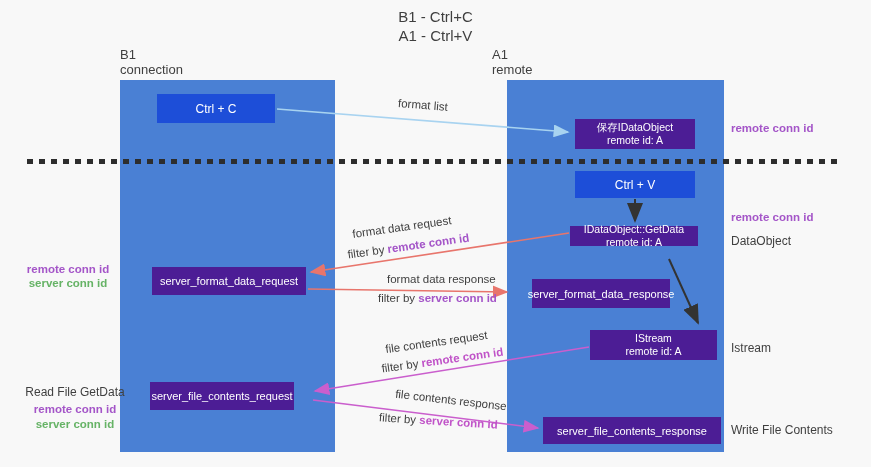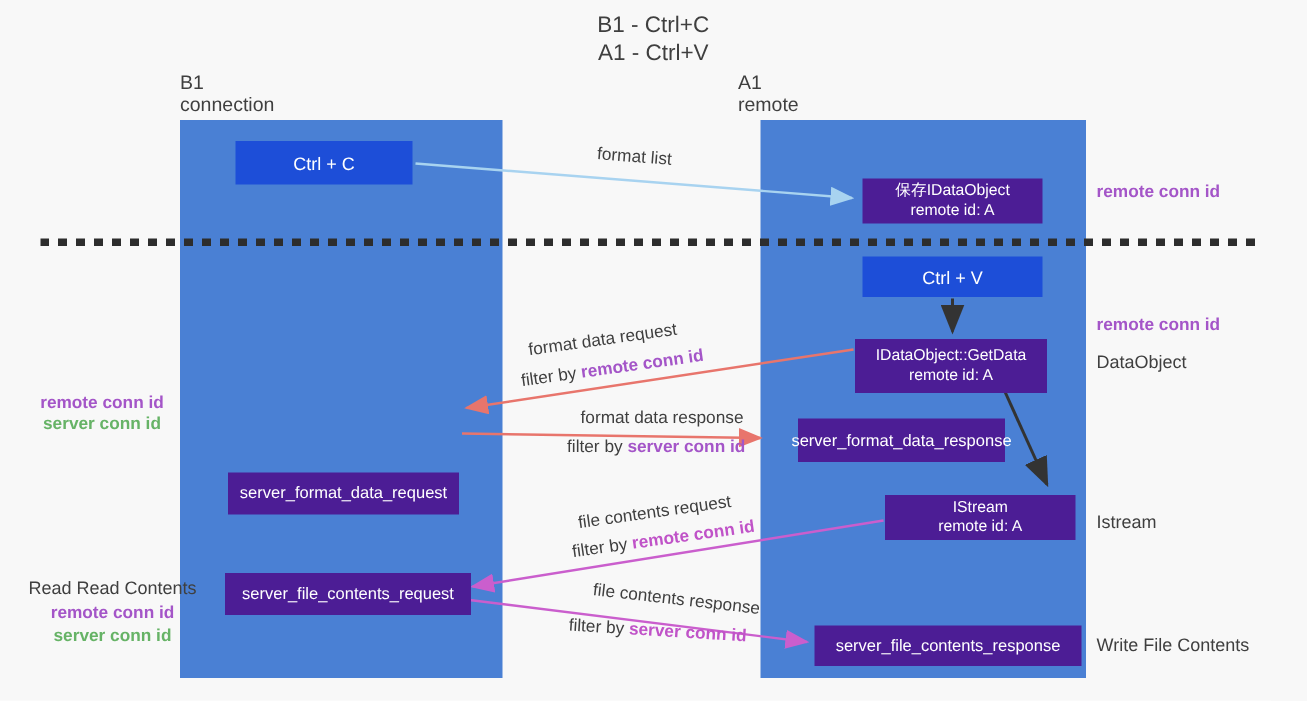--- a/index.html
+++ b/index.html
@@ -87,35 +87,35 @@
 
   <div class="box box-green" style="left:157px;top:94px;width:118px;height:29px;">Ctrl + C</div>
 
   <div class="box box-orange two-line" style="left:575px;top:119px;width:120px;height:30px;">
     <div>保存IDataObject</div>
     <div>remote id: A</div>
   </div>
 
   <div class="box box-green" style="left:575px;top:171px;width:120px;height:27px;">Ctrl + V</div>
 
-  <div class="box box-orange two-line" style="left:570px;top:226px;width:128px;height:36px;">
+  <div class="box box-orange two-line" style="left:570px;top:226px;width:128px;height:20px;">
     <div>IDataObject::GetData</div>
     <div>remote id: A</div>
   </div>
 
-  <div class="box box-orange msg" style="left:152px;top:267px;width:154px;height:28px;margin-top:48px;">server_format_data_request</div>
+  <div class="box box-orange msg" style="left:152px;top:267px;width:154px;height:28px;">server_format_data_request</div>
 
   <div class="box box-orange msg" style="left:532px;top:279px;width:138px;height:29px;">server_format_data_response</div>
 
   <div class="box box-orange two-line" style="left:590px;top:330px;width:127px;height:30px;">
     <div>IStream</div>
     <div>remote id: A</div>
   </div>
 
-  <div class="box box-orange msg" style="left:150px;top:382px;width:164px;height:28px;">server_file_contents_request</div>
+  <div class="box box-orange msg" style="left:150px;top:382px;width:144px;height:28px;">server_file_contents_request</div>
 
   <div class="box box-orange msg" style="left:543px;top:417px;width:178px;height:27px;">server_file_contents_response</div>
 
   <div class="flow-label" style="left:398px;top:99px;transform:rotate(4.5deg);">format list</div>
 
   <div class="flow-label" style="left:352px;top:221px;transform:rotate(-8deg);">format data request</div>
   <div class="flow-label" style="left:347px;top:240px;transform:rotate(-8deg);">
     <span>filter by </span><span class="filter-key-purple">remote conn id</span>
   </div>
 
@@ -133,21 +133,21 @@
   <div class="flow-label" style="left:379px;top:415px;transform:rotate(3.5deg);">
     <span>filter by </span><span class="filter-key-magenta">server conn id</span>
   </div>
 
   <div class="left-group" style="left:18px;top:262px;width:100px;line-height:14px;">
     <div class="lbl-purple">remote conn id</div>
     <div class="lbl-green">server conn id</div>
   </div>
 
   <div class="left-group" style="left:10px;top:385px;width:130px;line-height:15px;">
-    <div class="side-label" style="position:static;">Read Read Contents</div>
+    <div class="side-label" style="position:static;">Read File GetData</div>
     <div class="lbl-purple" style="margin-top:2px;">remote conn id</div>
     <div class="lbl-green">server conn id</div>
   </div>
 
   <div class="side-label lbl-purple" style="left:731px;top:122px;">remote conn id</div>
   <div class="side-label lbl-purple" style="left:731px;top:211px;">remote conn id</div>
   <div class="side-label" style="left:731px;top:234px;">DataObject</div>
   <div class="side-label" style="left:731px;top:341px;">Istream</div>
   <div class="side-label" style="left:731px;top:423px;">Write File Contents</div>
 

